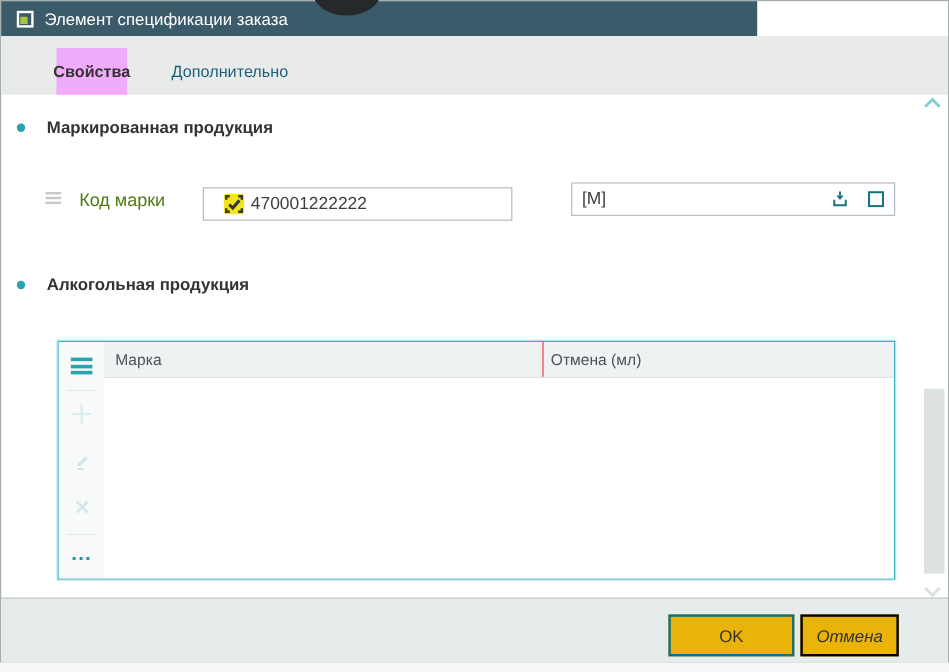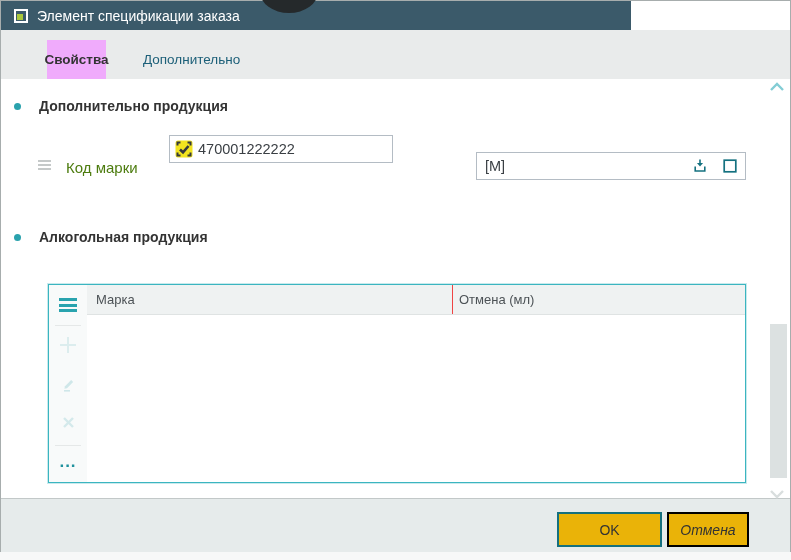--- a/index.html
+++ b/index.html
@@ -39,21 +39,21 @@
   
   .bullet{position:absolute;width:7px;height:7px;border-radius:50%;background:#2aa2ad;}
   .section-title{position:absolute;font-size:14px;font-weight:bold;color:#333;}
   .mini-burger{position:absolute;display:flex;flex-direction:column;gap:2.5px;}
   .mini-burger i{display:block;width:13px;height:1.5px;background:#c5c9c9;}
   .field-label{position:absolute;font-size:15px;color:#4d7c0f;}
   .input{position:absolute;height:28px;box-sizing:border-box;border:1px solid #b4bcc4;
     background:#fff;display:flex;align-items:center;}
   .input input{border:none;outline:none;flex:1;min-width:0;font-family:inherit;
     font-size:14.5px;color:#3a3f44;background:transparent;padding:0;}
-  .inp-mark{left:168px;top:134px;width:224px;padding-left:5px;gap:5px;}
+  .inp-mark{left:168px;top:155px;width:258px;padding-left:16px;gap:5px;}
   .inp-mask{left:475px;top:151px;width:270px;padding-left:8px;padding-right:4px;gap:8px;}
   .icon-btn{display:flex;align-items:center;justify-content:center;width:22px;height:24px;cursor:pointer;}
   
   .tbl{position:absolute;left:47px;top:283px;width:698px;height:199px;background:#fff;
     border:1px solid #3bb5c0;box-shadow:0 0 0 1px rgba(59,181,192,.28);box-sizing:border-box;}
   .tbl-toolbar{position:absolute;left:0;top:0;bottom:0;width:38px;background:#f8fafa;}
   .tbtn{position:absolute;left:0;width:38px;display:flex;align-items:center;
     justify-content:center;cursor:pointer;}
   .teal-burger{display:flex;flex-direction:column;gap:2.5px;}
   .teal-burger i{display:block;width:18px;height:3px;background:#29a3ae;}
@@ -117,21 +117,21 @@
     </div>
   </div>
   <div class="overlay-circle"></div>
 
   <div class="tabbar">
     <div class="tab tab-active">Свойства</div>
     <div class="tab tab-inactive">Дополнительно</div>
   </div>
 
   <span class="bullet" style="left:13px;top:102px;"></span>
-  <div class="section-title" style="left:38px;top:97px;">Дополнительно продукция</div>
+  <div class="section-title" style="left:38px;top:97px;">Маркированная продукция</div>
 
   <span class="mini-burger" style="left:37px;top:159px;">
       <i></i>
       <i></i>
       <i></i>
     </span>
   <div class="field-label" style="left:65px;top:158px;">Код марки</div>
 
   <div class="input inp-mark">
     <svg width="18" height="18" viewBox="0 0 18 18">

